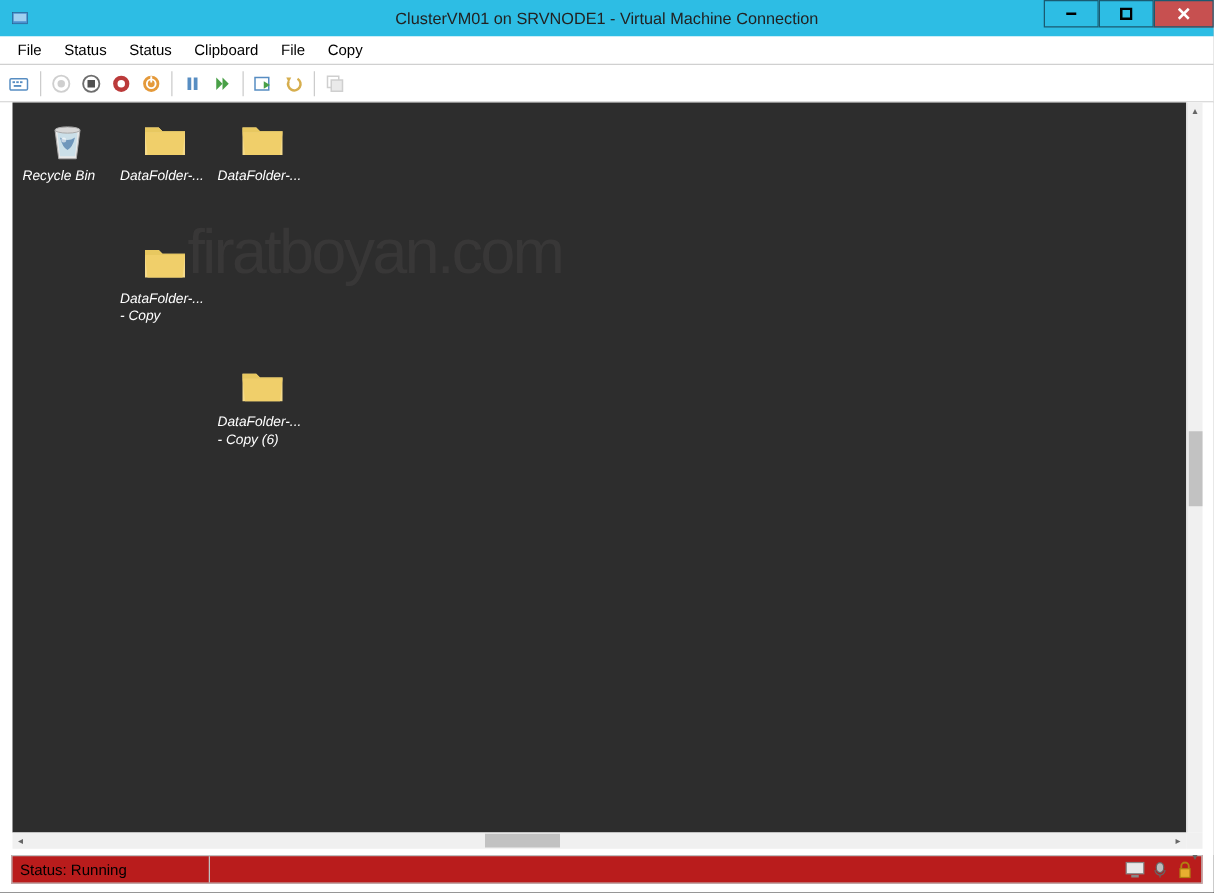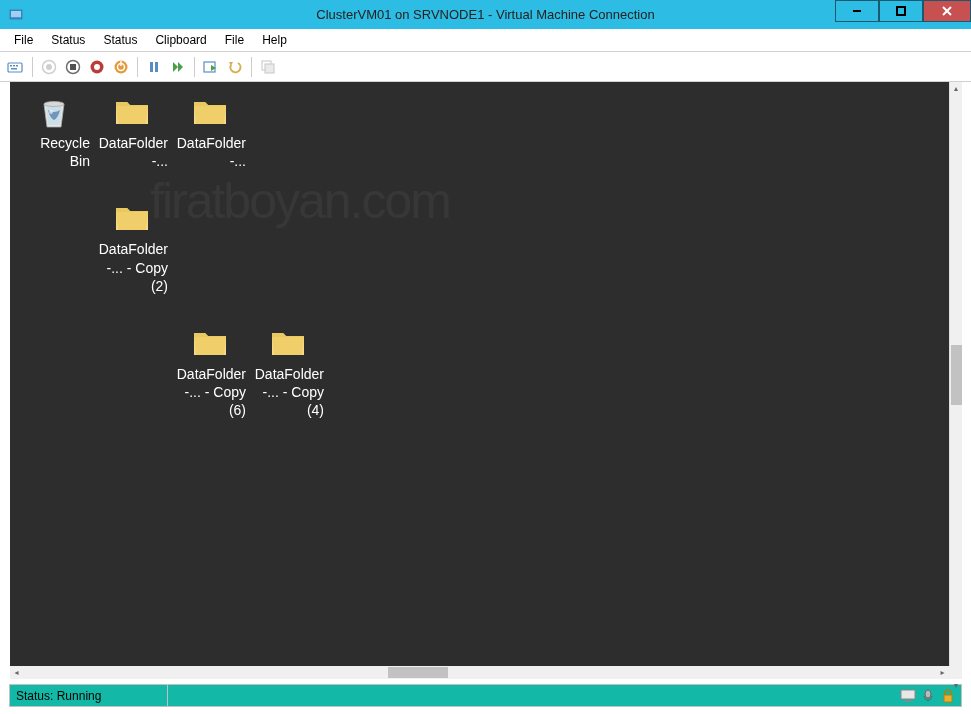--- a/index.html
+++ b/index.html
@@ -28,27 +28,27 @@
 .v-scroll .thumb { position: absolute; left: 1px; width: 11px; background: #c2c2c2; top: 250px; height: 60px; }
 .v-scroll .arrow { width: 100%; height: 13px; display: flex; align-items: center; justify-content: center; font-size: 8px; color: #666; }
 .h-scroll { position: absolute; left: 10px; bottom: 5px; right: 22px; height: 13px; background: #f0f0f0; display: flex; }
 .h-scroll .arrow { width: 13px; height: 100%; display: flex; align-items: center; justify-content: center; font-size: 8px; color: #666; }
 .h-scroll .track { flex: 1; position: relative; }
 .h-scroll .thumb { position: absolute; top: 1px; height: 11px; background: #c2c2c2; left: 40%; width: 60px; }
 .scroll-corner { position: absolute; right: 9px; bottom: 5px; width: 13px; height: 13px; background: #f0f0f0; }
 
 .desktop-icons { padding: 8px 6px; }
 .icon-row { display: flex; gap: 2px; margin-bottom: 8px; }
-.desktop-icon { width: 76px; text-align: right; color: #fff; font-size: 14px; cursor: default; padding: 2px; line-height: 1.3; }
+.desktop-icon { width: 76px; text-align: left; color: #fff; font-size: 11px; cursor: default; padding: 2px; line-height: 1.3; font-style: italic; }
 .desktop-icon .icon-img { width: 40px; height: 40px; margin: 0 auto 2px; display: flex; align-items: center; justify-content: center; }
 .desktop-icon.selected { background: rgba(120,160,220,0.5); outline: 1px solid rgba(160,200,255,0.8); }
 .desktop-icon .label { word-wrap: break-word; min-height: 28px; }
 .spacer { width: 76px; }
 
-.status-bar { height: 23px; border: 1px solid #c0c0c0; display: flex; align-items: center; font-size: 12px; background: #14b8a6; margin: 0 9px 6px 9px; }
+.status-bar { height: 23px; border: 1px solid #c0c0c0; display: flex; align-items: center; font-size: 12px; background: #b91c1c; margin: 0 9px 6px 9px; }
 .status-text { padding: 0 6px; }
 .status-sep { width: 1px; height: 100%; background: #c0c0c0; margin-left: 60px; }
 .status-icons { margin-left: auto; display: flex; gap: 2px; padding-right: 4px; }
 .status-icons .si { width: 18px; height: 18px; display: flex; align-items: center; justify-content: center; }
 
 .watermark { position: absolute; top: 90px; left: 140px; font-size: 50px; font-weight: 300; color: rgba(70,68,68,0.45); letter-spacing: -2px; pointer-events: none; font-family: Arial, sans-serif; }
 </style>
 </head>
 <body>
 
@@ -79,21 +79,21 @@
       </div>
   </div>
 </div>
 
 <div class="menu-bar">
   <span class="menu-item">File</span>
   <span class="menu-item">Status</span>
   <span class="menu-item">Status</span>
   <span class="menu-item">Clipboard</span>
   <span class="menu-item">File</span>
-  <span class="menu-item">Help</span>
+  <span class="menu-item">Copy</span>
 </div>
 
 <div class="tool-bar">
   <div class="tool-btn">
       <svg width="18" height="16">
         <rect x="1" y="4" width="14" height="9" rx="1" fill="none" stroke="#3a7ab8" stroke-width="1.2"></rect>
         <rect x="3" y="6" width="2" height="1.5" fill="#3a7ab8"></rect>
         <rect x="6" y="6" width="2" height="1.5" fill="#3a7ab8"></rect>
         <rect x="9" y="6" width="2" height="1.5" fill="#3a7ab8"></rect>
         <rect x="4" y="9" width="6" height="1.5" fill="#3a7ab8"></rect>
@@ -201,45 +201,35 @@
         <div class="icon-row" style="margin-top: 24px;">
           <div class="spacer"></div>
           <div class="desktop-icon">
             <div class="icon-img">
               <svg width="40" height="40" viewBox="0 0 40 40">
                 <path d="M 4 10 L 4 32 L 36 32 L 36 13 L 18 13 L 15 10 Z" fill="#f5da8a"></path>
                 <path d="M 4 14 L 36 14 L 34 32 L 6 32 Z" fill="#f0cf6a"></path>
                 <path d="M 4 10 L 15 10 L 18 13 L 36 13 L 36 14 L 4 14 Z" fill="#e8c860"></path>
               </svg>
             </div>
-            <div class="label">DataFolder-... - Copy (2)</div>
+            <div class="label">DataFolder-... - Copy</div>
           </div>
         </div>
         <div class="icon-row" style="margin-top: 24px;">
           <div class="spacer"></div>
           <div class="spacer"></div>
           <div class="desktop-icon">
             <div class="icon-img">
               <svg width="40" height="40" viewBox="0 0 40 40">
                 <path d="M 4 10 L 4 32 L 36 32 L 36 13 L 18 13 L 15 10 Z" fill="#f5da8a"></path>
                 <path d="M 4 14 L 36 14 L 34 32 L 6 32 Z" fill="#f0cf6a"></path>
                 <path d="M 4 10 L 15 10 L 18 13 L 36 13 L 36 14 L 4 14 Z" fill="#e8c860"></path>
               </svg>
             </div>
             <div class="label">DataFolder-... - Copy (6)</div>
-          </div>
-          <div class="desktop-icon">
-            <div class="icon-img">
-              <svg width="40" height="40" viewBox="0 0 40 40">
-                <path d="M 4 10 L 4 32 L 36 32 L 36 13 L 18 13 L 15 10 Z" fill="#f5da8a"></path>
-                <path d="M 4 14 L 36 14 L 34 32 L 6 32 Z" fill="#f0cf6a"></path>
-                <path d="M 4 10 L 15 10 L 18 13 L 36 13 L 36 14 L 4 14 Z" fill="#e8c860"></path>
-              </svg>
-            </div>
-            <div class="label">DataFolder-... - Copy (4)</div>
           </div>
         </div>
       </div>
   </div>
   <div class="v-scroll">
     <div class="arrow">▴</div>
     <div class="track">
         <div class="thumb"></div>
       </div>
     <div class="arrow">▾</div>

